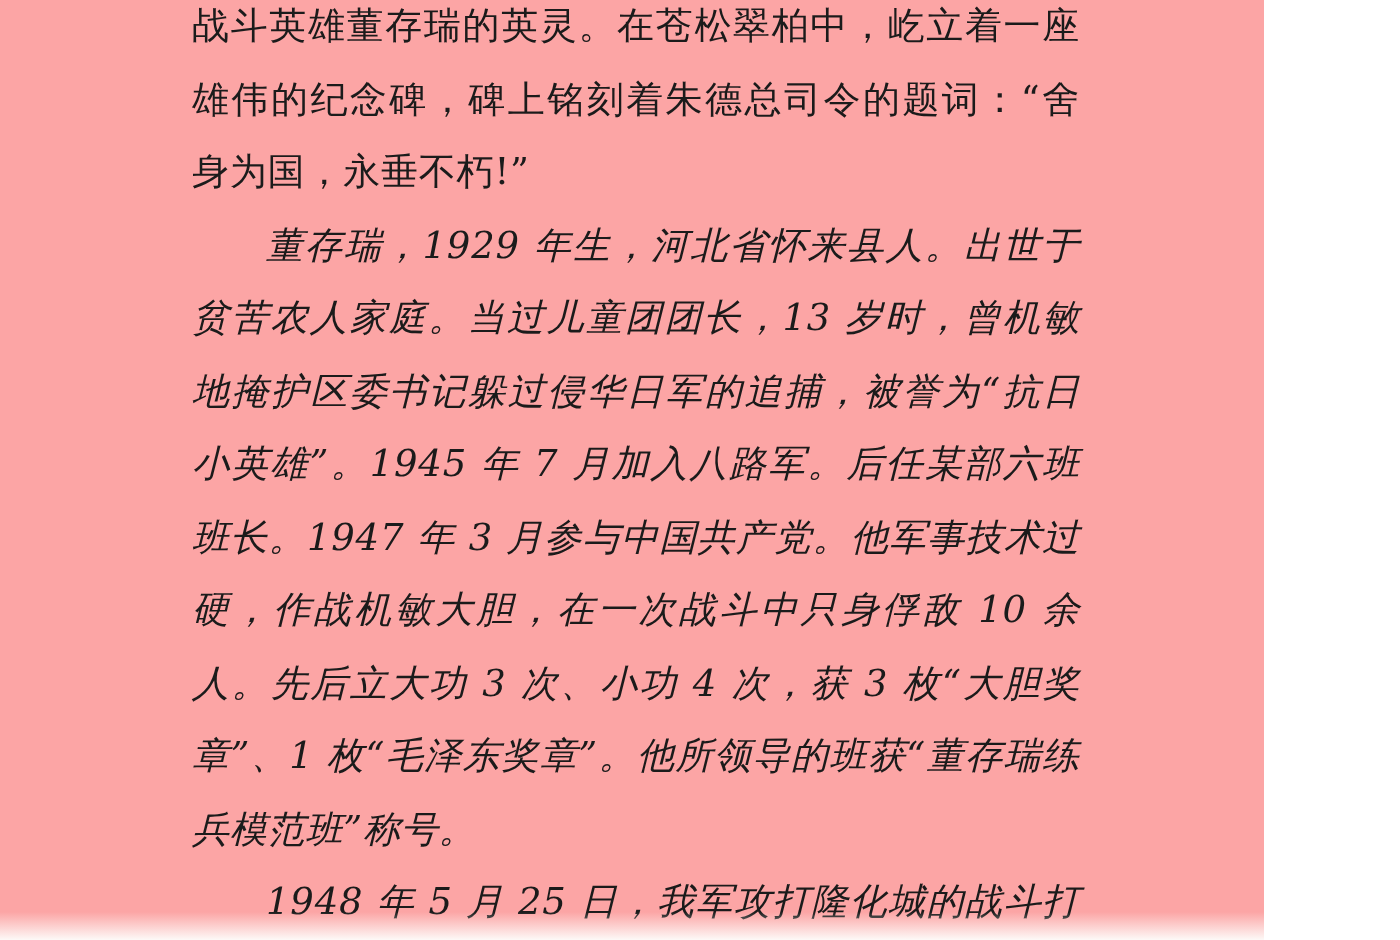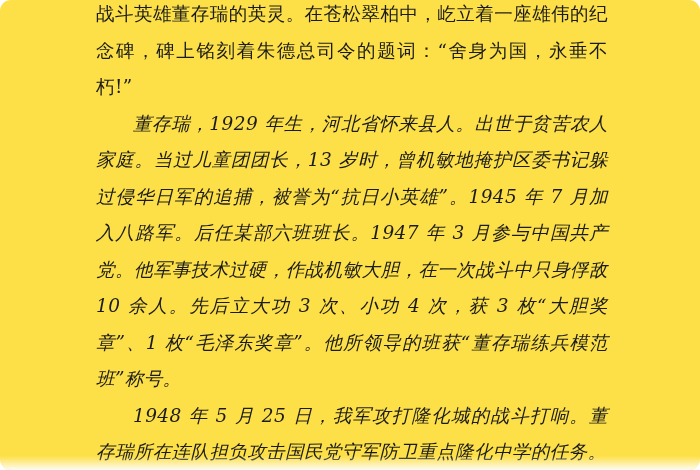--- a/index.html
+++ b/index.html
@@ -8,27 +8,26 @@
     background: #ffffff;
   }
   body {
     width: 700px;
     height: 470px;
     overflow: hidden;
     font-family: "DejaVu Serif", "Liberation Serif", serif;
   }
   .page {
     position: relative;
-    width: 700px;
+    width: 632px;
     height: 470px;
-    background: #fde047;
+    background: #fca5a5;
     box-sizing: border-box;
     padding: 0 92px 0 96px;
     overflow: hidden;
-    border-radius: 11px;
   }
   .page-body {
     padding-top: 0px;
   }
   p.para {
     margin: 0;
     font-size: 18.5px;
     line-height: 36.5px;
     color: #1b1b1b;
     text-align: justify;

